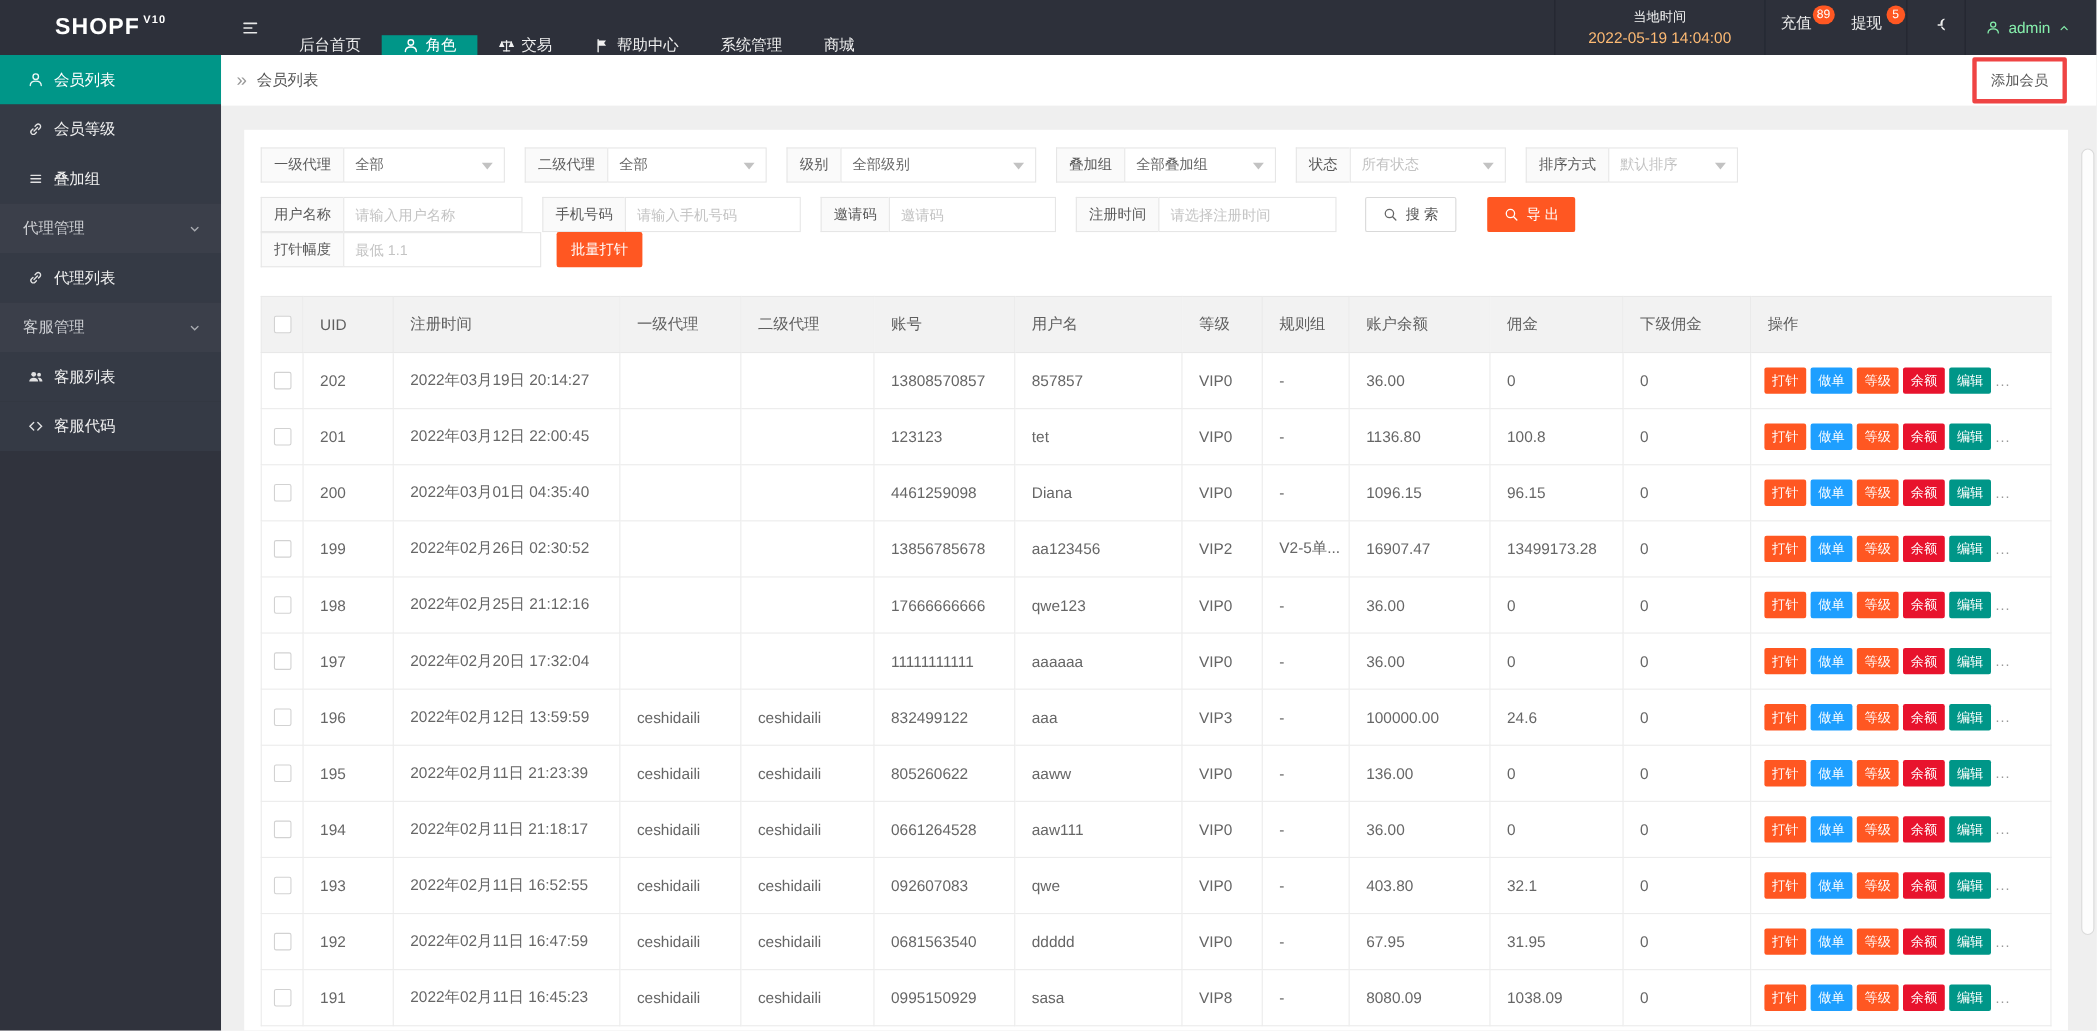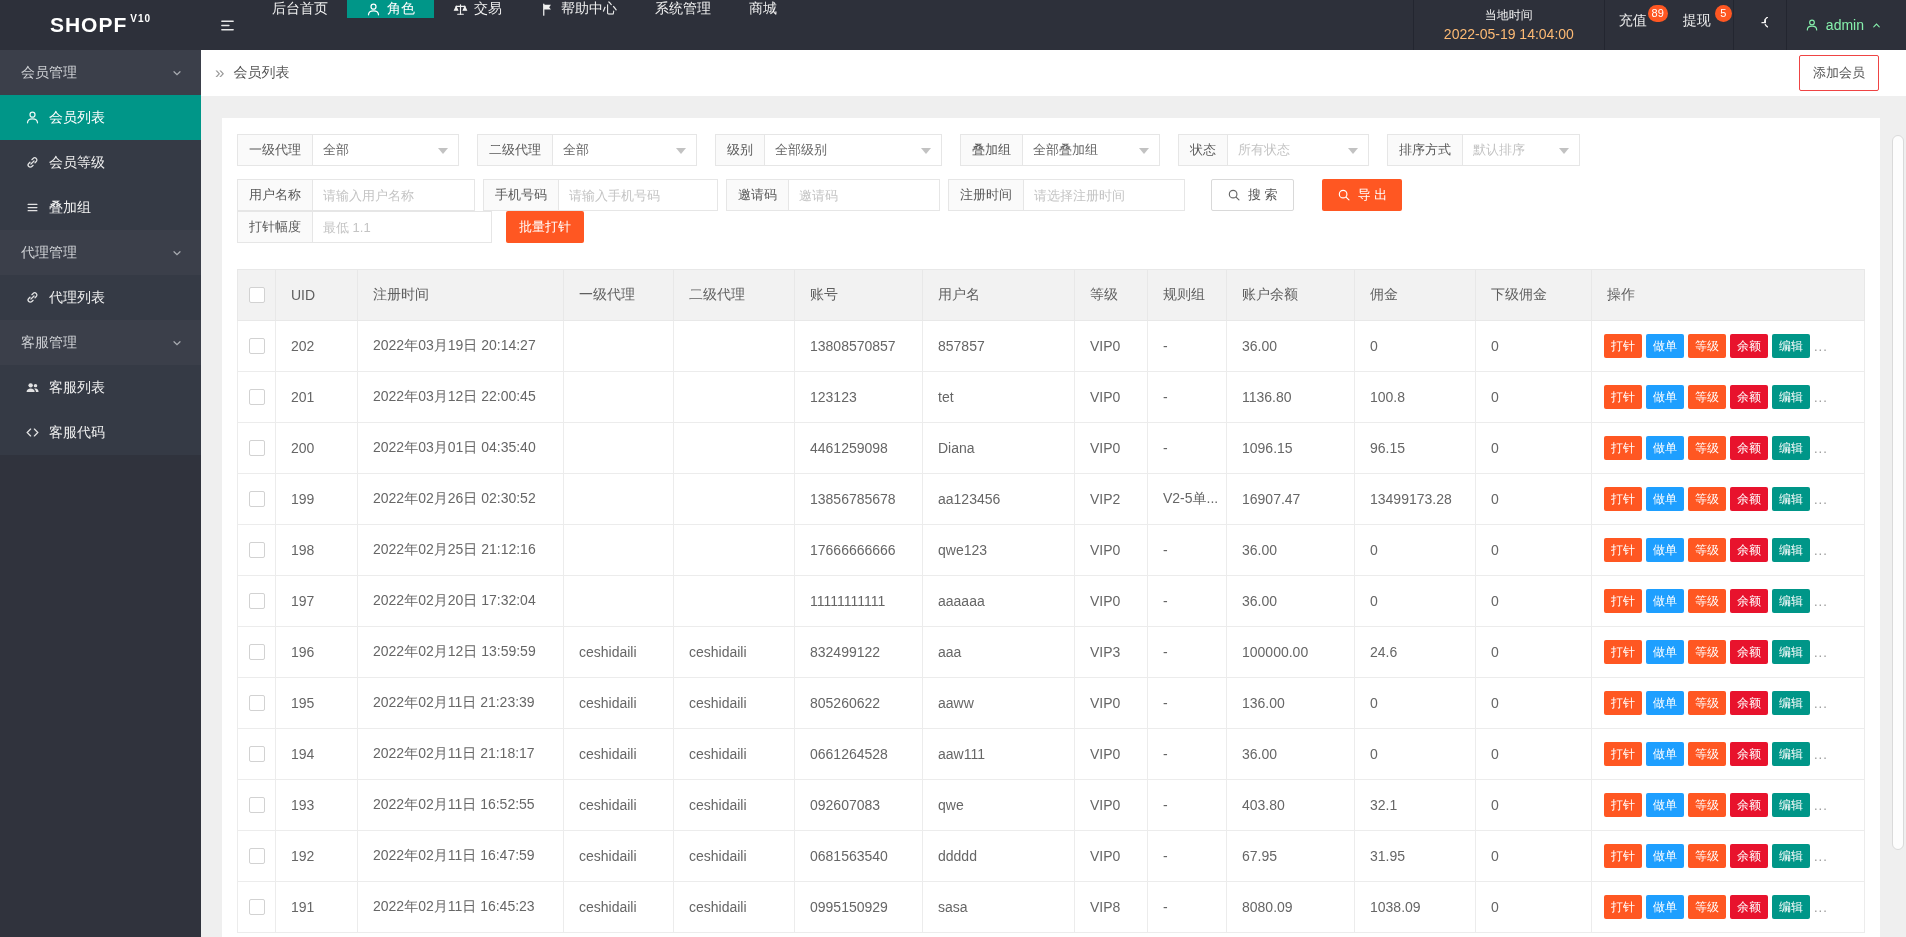--- a/index.html
+++ b/index.html
@@ -5,21 +5,21 @@
   * { margin:0; padding:0; box-sizing:border-box; }
   html,body { width:1906px; height:937px; overflow:hidden; }
   body { font-family:"Liberation Sans","DejaVu Sans",sans-serif; background:#efefef; position:relative; }
   .ic svg{display:block;width:15px;height:15px;}
   
   .navbar{position:absolute;top:0;left:0;right:0;height:50px;background:#2d303a;display:flex;align-items:stretch;color:#eee;z-index:5;}
   .logo{width:201px;display:flex;align-items:center;justify-content:center;color:#fff;font-size:21px;font-weight:600;letter-spacing:1px;}
   .logo sup{font-size:10px;font-weight:600;position:relative;top:-7px;margin-left:3px;}
   .nav-burger{width:52px;display:flex;align-items:center;justify-content:center;cursor:pointer;color:#e8e8e8;}
   .nav-burger svg{width:17px;height:17px;}
-  .nav-items{display:flex;align-items:flex-start;}
+  .nav-items{display:flex;align-items:flex-end;}
   .nav-item{display:flex;align-items:center;gap:6px;padding:0 19px;font-size:14px;color:#f0f0f0;cursor:pointer;}
   .nav-item.active{background:#009688;color:#fff;}
   .nav-right{margin-left:auto;display:flex;align-items:stretch;}
   .time-block{display:flex;flex-direction:column;justify-content:center;text-align:center;padding:0 30px;border-left:1px solid #232630;border-right:1px solid #232630;}
   .time-block .t1{font-size:12px;line-height:19px;color:#f2f2f2;}
   .time-block .t2{font-size:14px;line-height:19px;color:#fdba74;}
   .nav-chip{position:relative;display:flex;padding:12px 22px 0 14px;font-size:14px;cursor:pointer;}
   .badge{position:absolute;top:5px;right:1px;background:#ff5722;color:#fff;font-size:11px;line-height:17px;min-width:17px;text-align:center;border-radius:9px;padding:0 4px;}
   .nav-refresh{display:flex;align-items:center;padding:0 18px;border-left:1px solid #232630;cursor:pointer;color:#f0f0f0;}
   .nav-refresh svg{width:16px;height:16px;}
@@ -32,21 +32,21 @@
   .side-group .chev{margin-left:auto;opacity:.75;}
   .side-group .chev svg{width:12px;height:12px;}
   .side-item{height:45px;display:flex;align-items:center;gap:9px;padding:0 18px 0 25px;background:#353a45;color:#f0f0f0;font-size:14px;cursor:pointer;}
   .side-item.active{background:#009688;color:#fff;}
   .side-item .ic{opacity:.92;}
   
   .main{position:absolute;top:50px;left:201px;right:0;bottom:0;background:#efefef;overflow:hidden;}
   .breadcrumb-bar{height:46px;background:#fff;display:flex;align-items:center;padding:0 27px 0 14px;}
   .bc-icon{color:#9a9a9a;font-size:17px;margin-right:9px;}
   .bc-title{color:#555;font-size:14px;}
-  .add-btn{margin-left:auto;background:#fff;border:1px solid #ef4444;border-radius:2px;color:#555;font-size:13px;padding:8px 13px;cursor:pointer;}
+  .add-btn{margin-left:auto;background:#fff;border:4px solid #ef4444;border-radius:2px;color:#555;font-size:13px;padding:8px 13px;cursor:pointer;}
   .card{margin:22px 26px 0 21px;background:#fff;height:calc(100% - 68px);padding:15px;overflow:hidden;}
   
   .frow{display:flex;align-items:center;}
   #filter-selects{margin-top:1px;gap:18px;}
   #filter-inputs{margin-top:13px;gap:14px;}
   #filter-needle{margin-top:0;gap:14px;}
   .fgroup{display:flex;height:32px;flex:none;}
   .flabel{display:flex;align-items:center;padding:0 11px;background:#fafafa;border:1px solid #e6e6e6;border-right:none;font-size:13px;color:#595959;white-space:nowrap;}
   .fselect{position:relative;display:flex;align-items:center;border:1px solid #e6e6e6;background:#fff;font-size:13px;color:#666;padding:0 26px 0 10px;cursor:pointer;}
   .fselect .tri{position:absolute;right:10px;top:50%;margin-top:-2px;width:0;height:0;border-left:5px solid transparent;border-right:5px solid transparent;border-top:6px solid #c2c2c2;}
@@ -163,28 +163,20 @@
       <span class="ic chev">
           <svg viewBox="0 0 24 24" fill="none" stroke="currentColor" stroke-width="2.4" stroke-linecap="round">
             <polyline points="6 15 12 9 18 15"></polyline>
           </svg>
         </span>
     </div>
   </div>
 </div>
 
 <div class="sidebar" id="sidebar">
-    <div class="side-group">
-      <span>会员管理</span>
-      <span class="ic chev">
-        <svg viewBox="0 0 24 24" fill="none" stroke="currentColor" stroke-width="2.4" stroke-linecap="round">
-          <polyline points="6 9.5 12 15.5 18 9.5"></polyline>
-        </svg>
-      </span>
-    </div>
     <div class="side-item active">
       <span class="ic">
         <svg viewBox="0 0 24 24" fill="none" stroke="currentColor" stroke-width="2" stroke-linecap="round">
           <circle cx="12" cy="7.5" r="4"></circle>
           <path d="M4 20.5c0-4.2 3.6-6.5 8-6.5s8 2.3 8 6.5"></path>
         </svg>
       </span>
       <span>会员列表</span>
     </div>
     <div class="side-item">
@@ -300,21 +292,21 @@
         </div>
         <div class="fgroup">
           <div class="flabel">排序方式</div>
           <div class="fselect sel-sort">
             <span class="val muted">默认排序</span>
             <span class="tri"></span>
           </div>
         </div>
       </div>
     <div class="frow" id="filter-inputs">
-      <span id="input-groups" style="display:flex;gap:8px;">
+      <span id="input-groups" style="display:flex;gap:18px;">
           <div class="fgroup">
             <div class="flabel">用户名称</div>
             <input class="inp-username" placeholder="请输入用户名称" style="">
           </div>
           <div class="fgroup">
             <div class="flabel">手机号码</div>
             <input class="inp-phone" placeholder="请输入手机号码" style="">
           </div>
           <div class="fgroup">
             <div class="flabel">邀请码</div>

